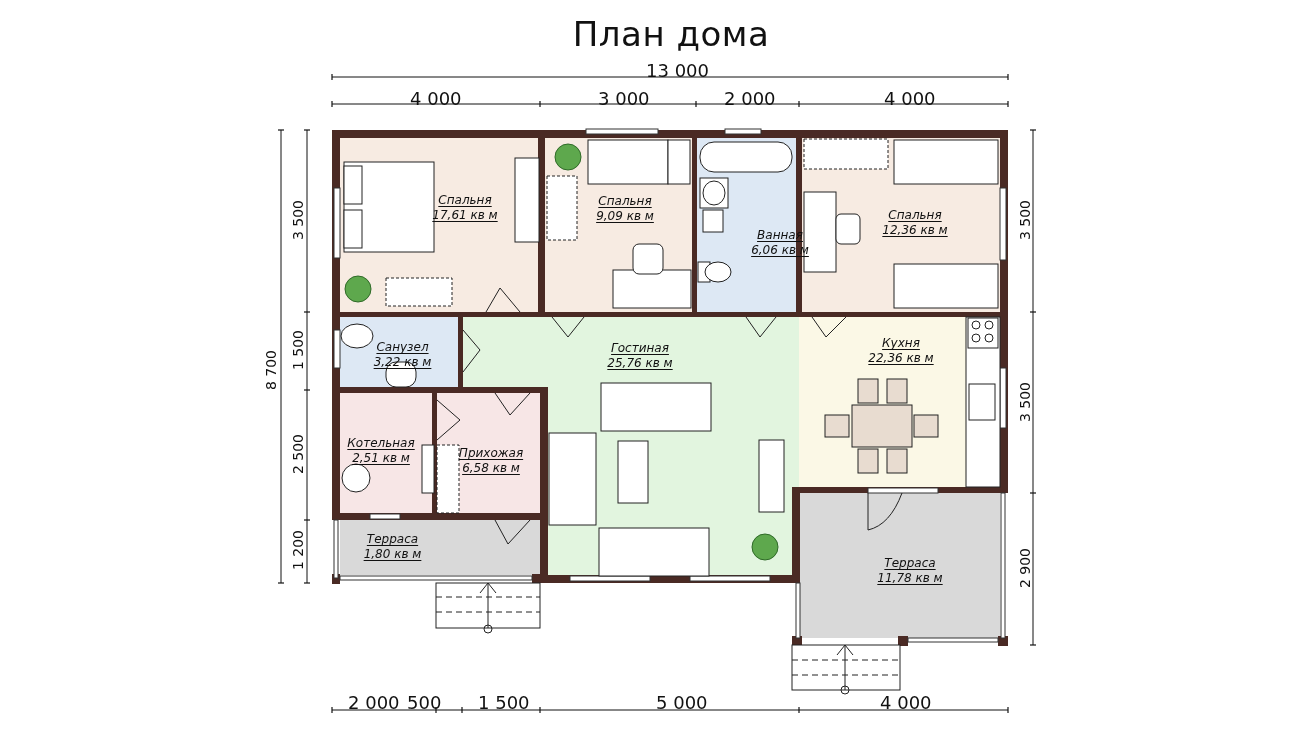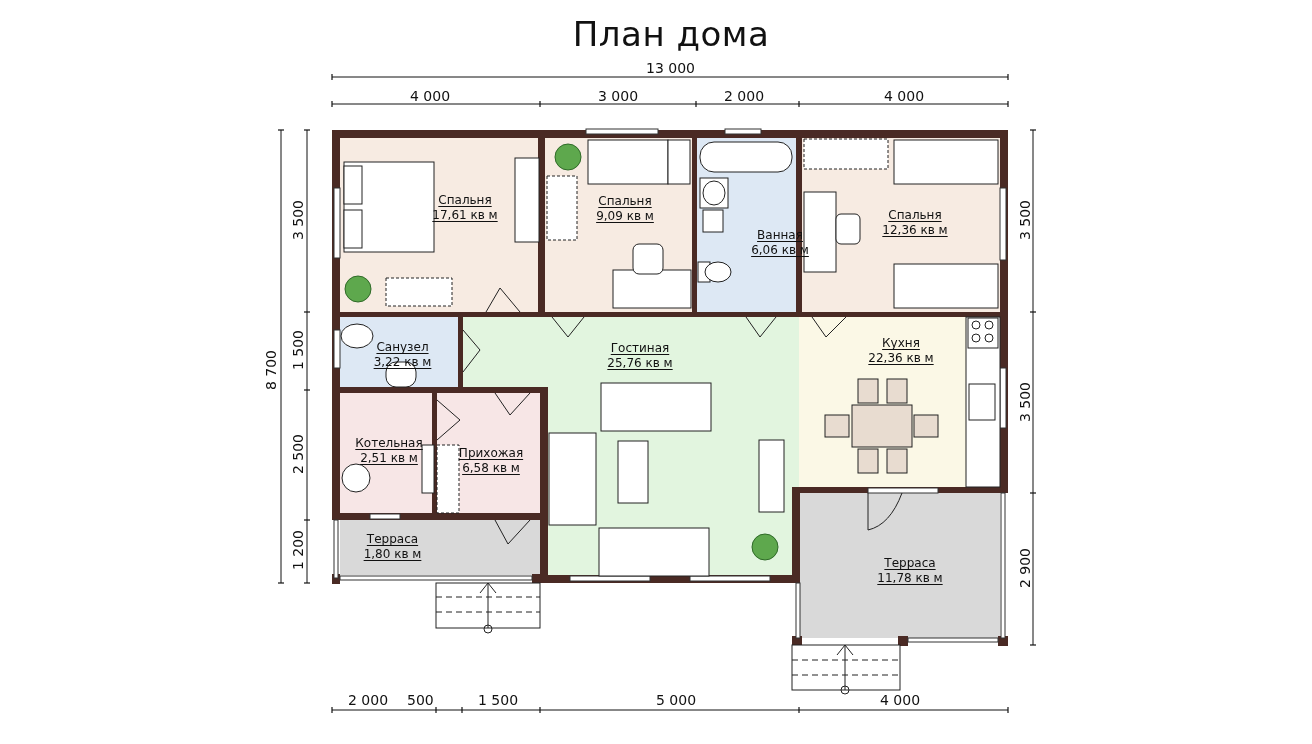--- a/index.html
+++ b/index.html
@@ -1,22 +1,22 @@
 <!DOCTYPE html>
 <html><head>
 <meta charset="utf-8">
 <style>
   html,body{margin:0;padding:0;background:#ffffff;}
   body{width:1312px;height:744px;position:relative;overflow:hidden;font-family:"DejaVu Sans",sans-serif;color:#111;}
   .title{position:absolute;left:0;top:14px;width:1342px;text-align:center;font-size:34px;font-weight:normal;letter-spacing:0.5px;font-family:"DejaVu Sans",sans-serif;}
-  .dim-label{position:absolute;font-size:14px;font-family:"DejaVu Sans",sans-serif;white-space:nowrap;}
+  .dim-label{position:absolute;font-size:18px;font-family:"DejaVu Sans",sans-serif;white-space:nowrap;}
   .dim-v{position:absolute;font-size:14px;transform:rotate(-90deg);transform-origin:center center;white-space:nowrap;width:60px;text-align:center;}
   svg{position:absolute;left:0;top:0;}
   .room-label{position:absolute;text-align:center;font-size:12px;line-height:15px;font-family:"DejaVu Sans",sans-serif;}
-  .room-label span{display:block;text-decoration:underline;text-underline-offset:2px;}
+  .room-label span{display:block;text-decoration:underline;text-underline-offset:2px;font-style:italic;}
 </style>
 </head>
 <body>
 
 <div class="title">План дома</div>
 
 <svg width="1312" height="744" viewBox="0 0 1312 744">
   <defs>
     <marker id="tick" markerWidth="6" markerHeight="6" refX="3" refY="3" orient="auto">
       <line x1="3" y1="0" x2="3" y2="6" stroke="#111" stroke-width="1"></line>
@@ -257,21 +257,21 @@
   <span>3,22 кв м</span>
 </div>
 <div class="room-label" style="left:590px;top:341px;width:100px;">
   <span>Гостиная</span>
   <span>25,76 кв м</span>
 </div>
 <div class="room-label" style="left:856px;top:336px;width:90px;">
   <span>Кухня</span>
   <span>22,36 кв м</span>
 </div>
-<div class="room-label" style="left:344px;top:436px;width:90px;">
+<div class="room-label" style="left:336px;top:436px;width:90px;">
   <span>Котельная</span>
   <span>2,51 кв м</span>
 </div>
 <div class="room-label" style="left:446px;top:446px;width:90px;">
   <span>Прихожая</span>
   <span>6,58 кв м</span>
 </div>
 <div class="room-label" style="left:350px;top:532px;width:85px;">
   <span>Терраса</span>
   <span>1,80 кв м</span>

